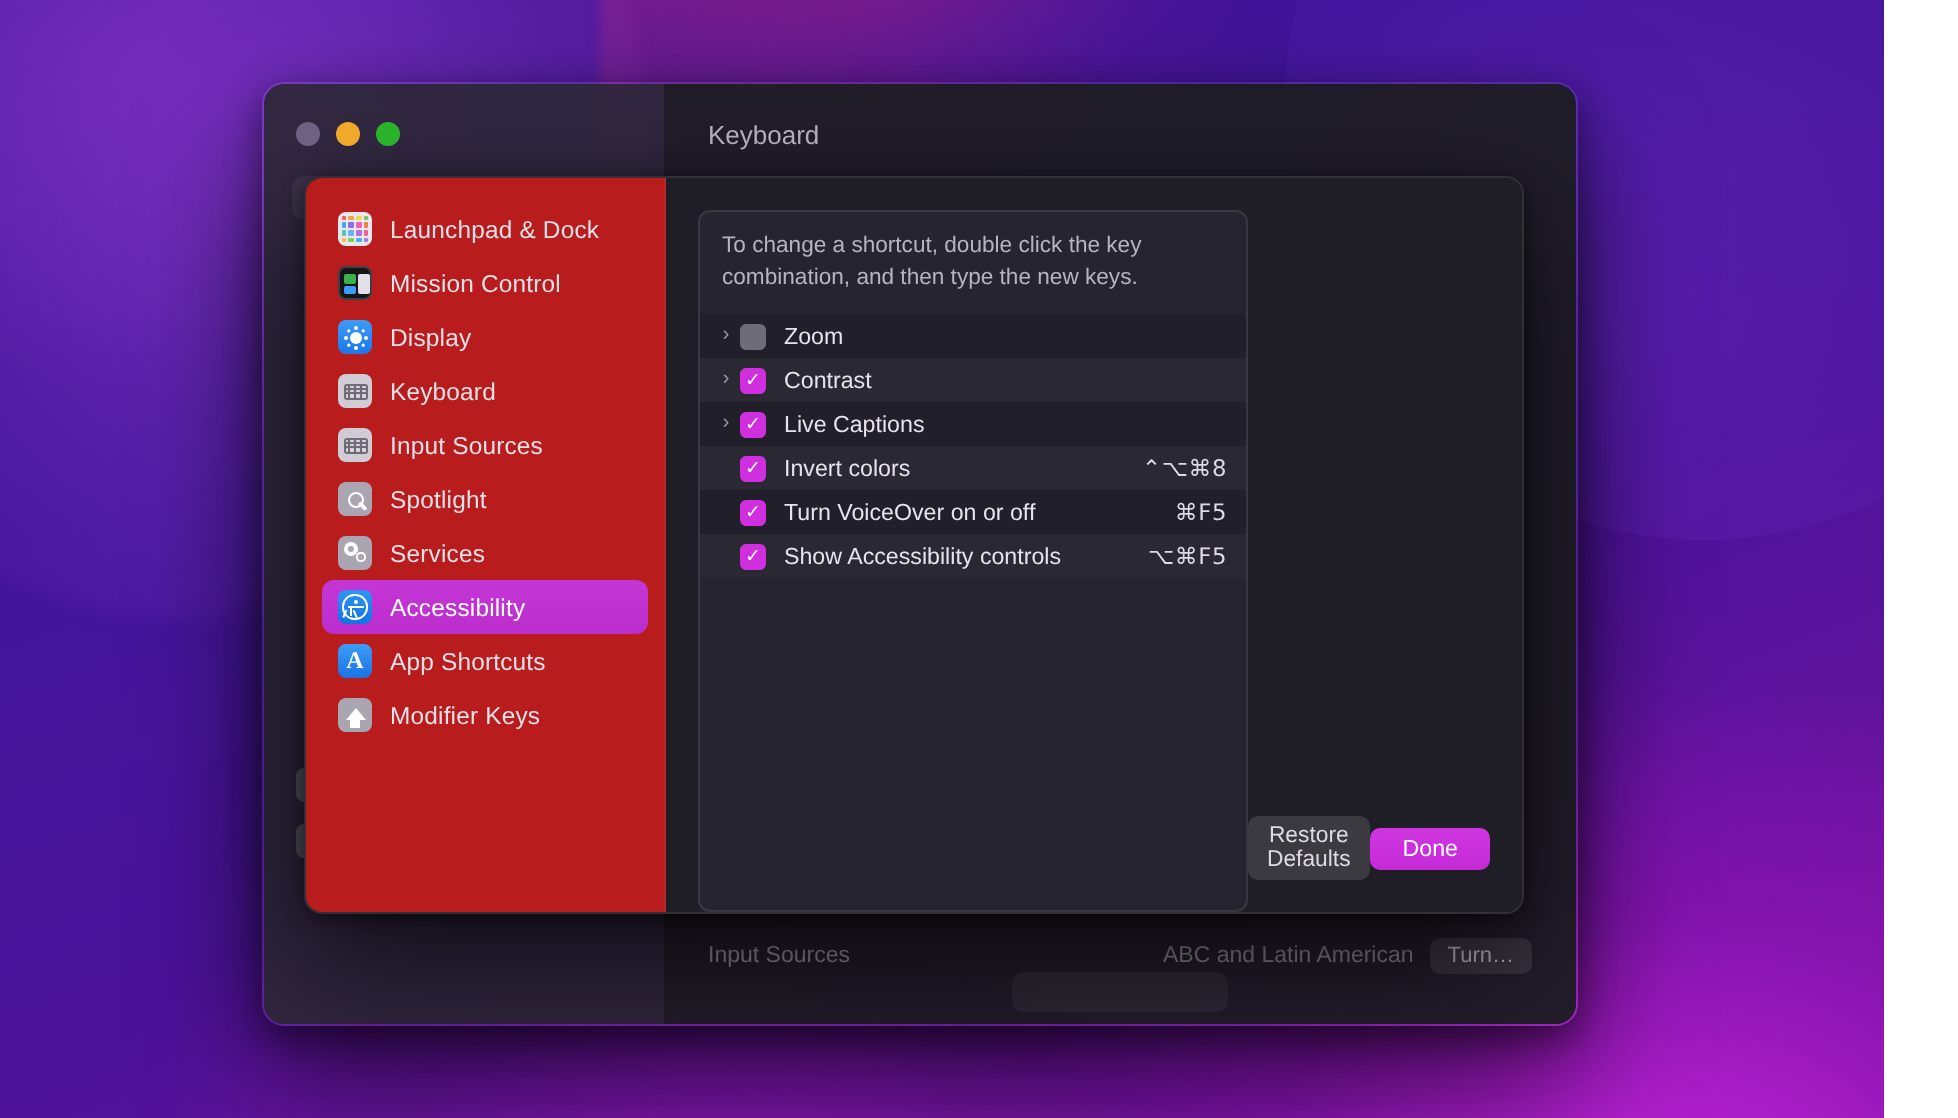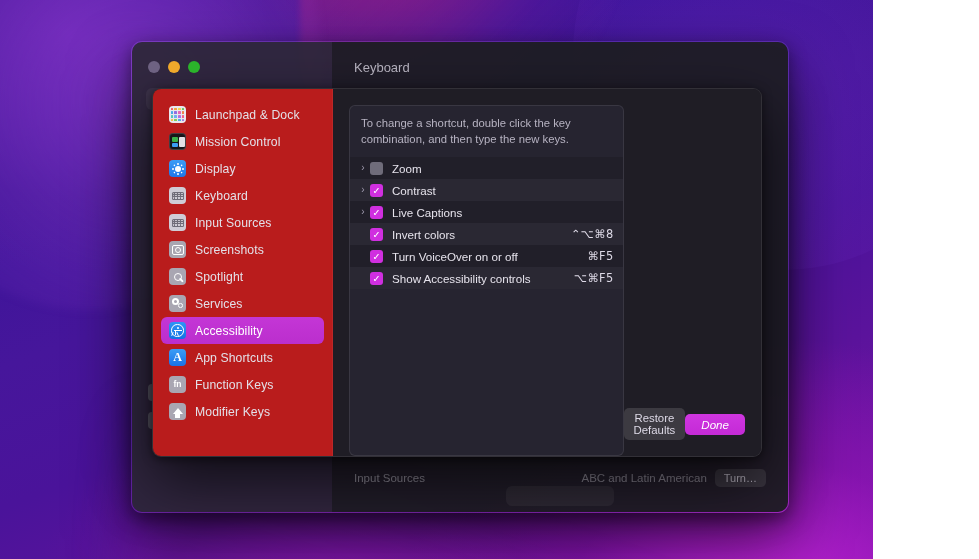--- a/index.html
+++ b/index.html
@@ -8,21 +8,21 @@
     width: 979px;
     height: 559px;
     overflow: hidden;
     font-family: "Liberation Sans", sans-serif;
     -webkit-font-smoothing: antialiased;
   }
 
   
   #desktop {
     position: relative;
-    width: 873px;
+    width: 942px;
     height: 559px;
     background:
       radial-gradient(ellipse 520px 380px at 88% 108%, rgba(196,36,216,0.95) 0%, rgba(150,20,185,0.55) 38%, rgba(90,14,140,0.0) 70%),
       radial-gradient(ellipse 430px 330px at 40% 112%, rgba(160,26,190,0.75) 0%, rgba(110,18,150,0.35) 45%, rgba(70,10,120,0.0) 75%),
       radial-gradient(ellipse 360px 300px at 8% 6%, rgba(120,42,190,0.75) 0%, rgba(82,26,150,0.30) 55%, rgba(60,16,120,0.0) 80%),
       radial-gradient(ellipse 300px 250px at 46% -8%, rgba(168,32,120,0.60) 0%, rgba(120,26,140,0.20) 50%, rgba(70,16,120,0.0) 78%),
       linear-gradient(160deg, #3b1796 0%, #3a1499 22%, #46169b 42%, #4a139a 58%, #5b139c 74%, #6d14a0 88%, #7a15a6 100%);
     overflow: hidden;
   }
   #wall-swirl-a {
@@ -393,21 +393,20 @@
   #done-button {
     margin-left: auto;
     background: linear-gradient(180deg, #cf36e0, #c42ad6);
     border: none;
     border-radius: 5px;
     padding: 4px 16px;
     font-size: 11.6px;
     color: #fff;
     font-family: "Liberation Sans", sans-serif;
     cursor: default;
-    font-style: italic;
   }
 </style>
 </head>
 <body>
 
 <div id="desktop">
   <div id="wall-swirl-a"></div>
   <div id="wall-swirl-b"></div>
   <div id="wall-swirl-c"></div>
   <div id="wall-swirl-d"></div>
@@ -525,26 +524,20 @@
               <i></i>
               <i></i>
               <i></i>
               <i></i>
               <i></i>
             </span>
         </span>
         <span class="cat-label">Input Sources</span>
       </div>
 
-      <div class="cat-item">
-        <span class="cat-ico ico-screenshots">
-            <span class="frm"></span>
-          </span>
-        <span class="cat-label">Screenshots</span>
-      </div>
 
       <div class="cat-item">
         <span class="cat-ico ico-spotlight">
             <span class="sp"></span>
           </span>
         <span class="cat-label">Spotlight</span>
       </div>
 
       <div class="cat-item">
         <span class="cat-ico ico-services">
@@ -562,26 +555,20 @@
         <span class="cat-label">Accessibility</span>
       </div>
 
       <div class="cat-item">
         <span class="cat-ico ico-appshortcuts">
             <span class="a">A</span>
           </span>
         <span class="cat-label">App Shortcuts</span>
       </div>
 
-      <div class="cat-item">
-        <span class="cat-ico ico-fn">
-            <span class="t">fn</span>
-          </span>
-        <span class="cat-label">Function Keys</span>
-      </div>
 
       <div class="cat-item">
         <span class="cat-ico ico-modifier">
             <span class="up"></span>
           </span>
         <span class="cat-label">Modifier Keys</span>
       </div>
     </div>
 
     <div id="sheet-main">

